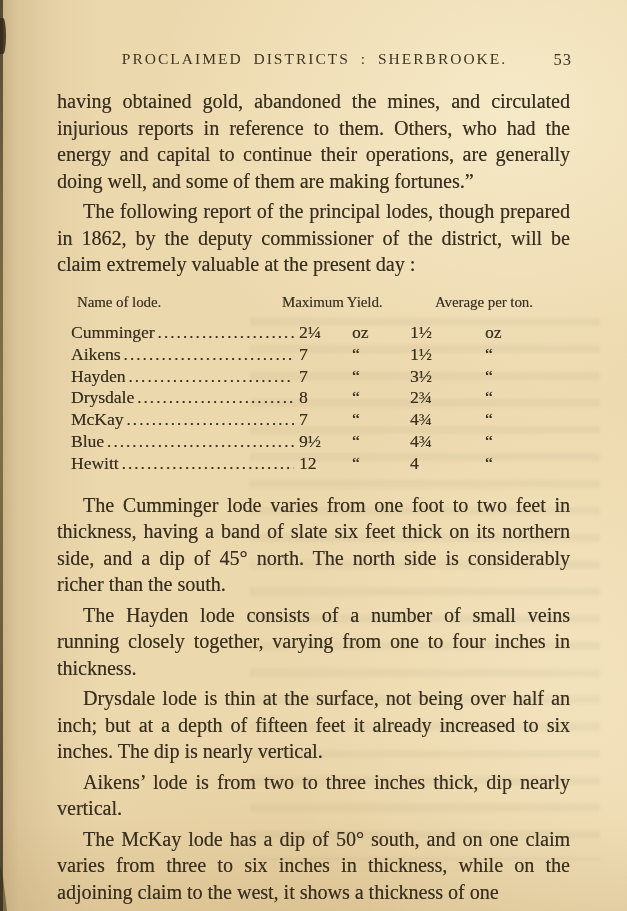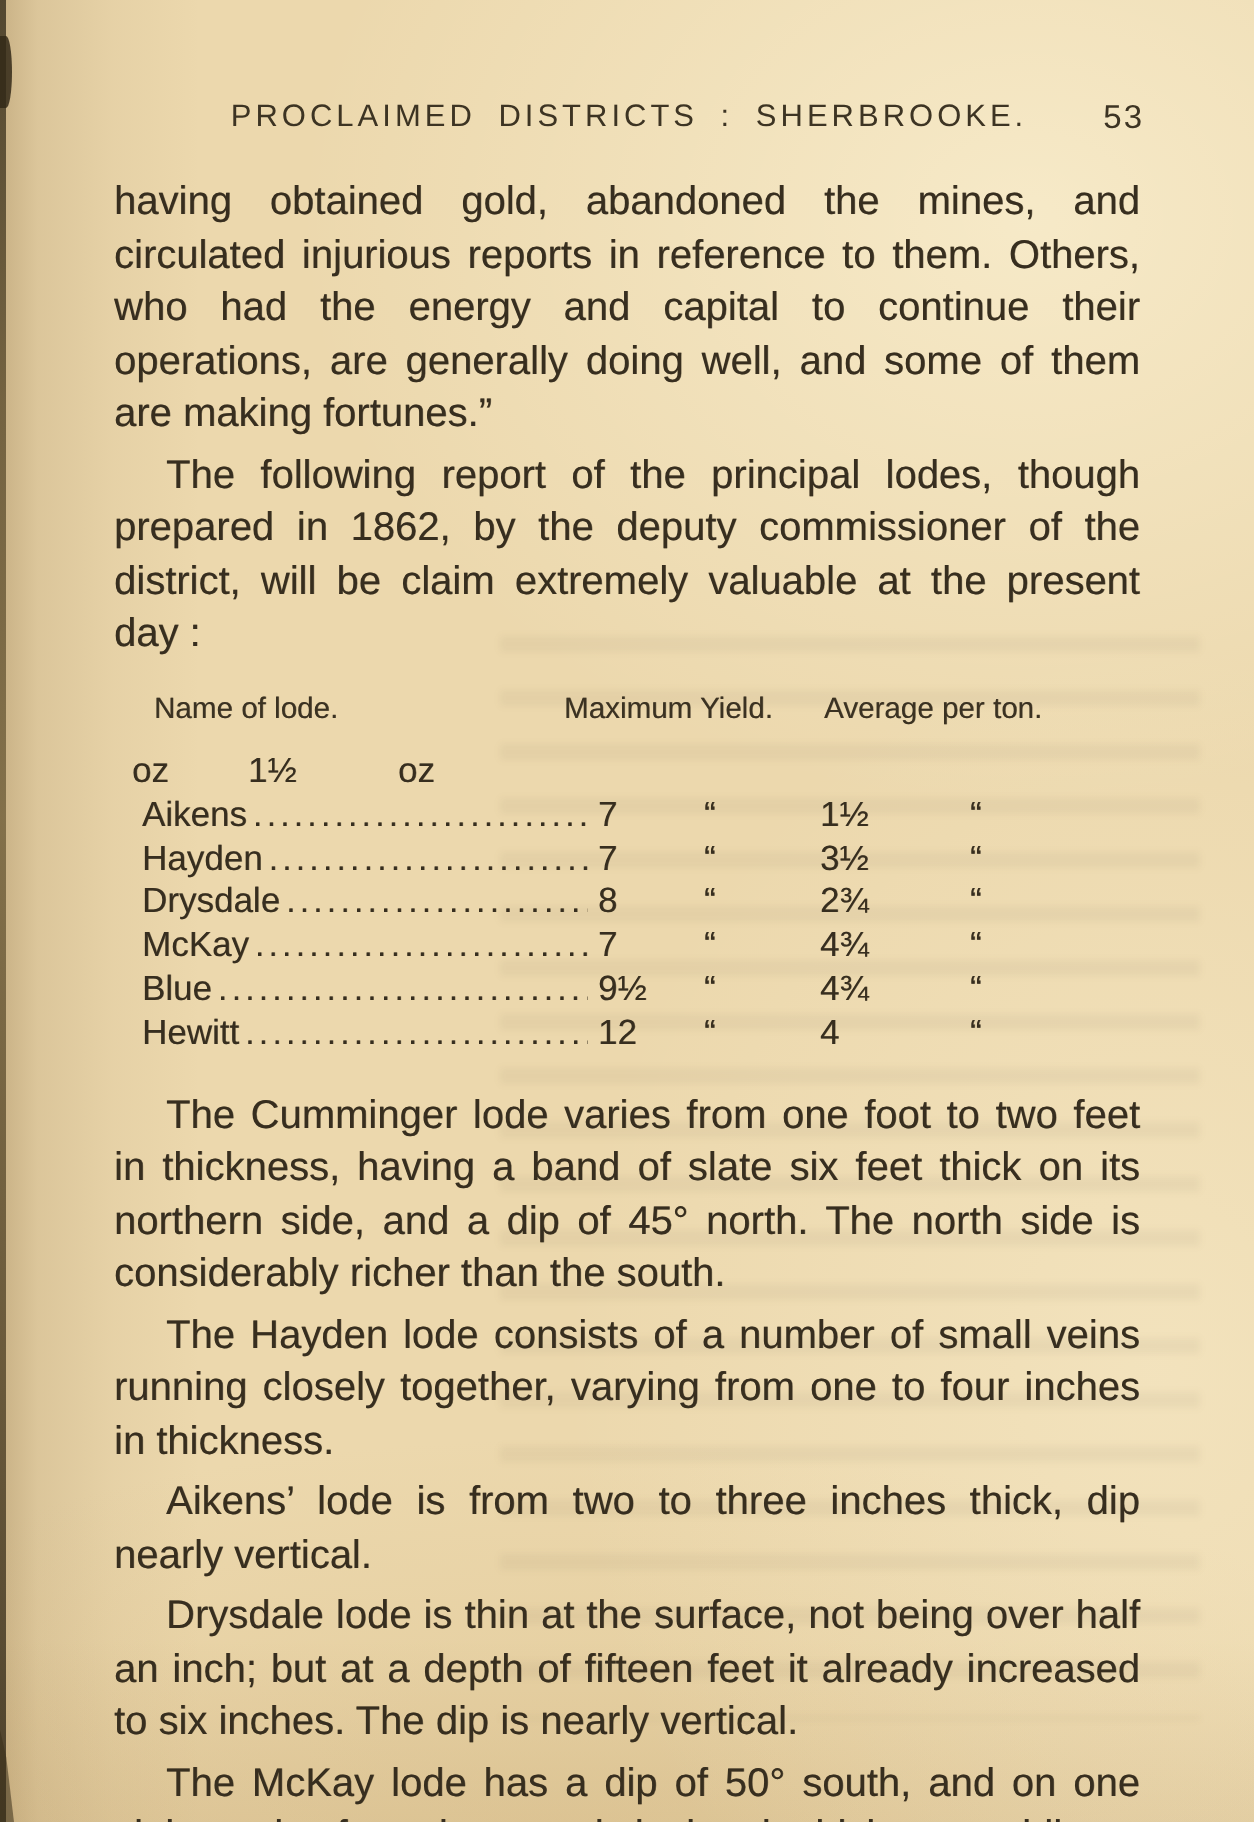--- a/index.html
+++ b/index.html
@@ -5,21 +5,21 @@
   html, body {
     margin: 0;
     padding: 0;
     background: #777;
   }
   .page {
     position: relative;
     width: 627px;
     height: 911px;
     overflow: hidden;
-    font-family: Liberation Sans, sans-serif;
+    font-family: Liberation Serif, serif;
     color: #372e1f;
     background-color: #ecd8ad;
     background-image:
       radial-gradient(ellipse 520px 420px at 82% 12%, rgba(255,248,222,0.55), rgba(255,248,222,0) 70%),
       radial-gradient(ellipse 420px 520px at 92% 75%, rgba(252,242,212,0.40), rgba(252,242,212,0) 70%),
       radial-gradient(ellipse 700px 300px at 45% 102%, rgba(214,186,132,0.45), rgba(214,186,132,0) 70%),
       linear-gradient(90deg, rgba(118,86,40,0.30) 0%, rgba(118,86,40,0.14) 3%, rgba(118,86,40,0.05) 9%, rgba(118,86,40,0.0) 16%),
       linear-gradient(0deg, rgba(140,102,52,0.12) 0%, rgba(140,102,52,0) 10%);
   }
   
@@ -84,21 +84,21 @@
     text-align: left;
   }
   .t-headrow {
     display: flex;
     font-size: 14.8px;
     margin-bottom: 4px;
     color: #3b3222;
   }
   .th-name  { flex: 0 0 205px; padding-left: 20px; }
   .th-yield { flex: 0 0 130px; text-align: left; }
-  .th-avg   { flex: 1; text-align: left; padding-right: 14px; }
+  .th-avg   { flex: 1; text-align: center; padding-right: 14px; }
 
   .t-row {
     display: flex;
     align-items: baseline;
     height: 21.8px;
   }
   .t-left {
     flex: 0 0 286px;
     display: flex;
     align-items: baseline;
@@ -150,20 +150,25 @@
     <p class="para indent">The following report of the principal lodes, though prepared in 1862, by the deputy commissioner of the district, will be claim extremely valuable at the present day :</p>
 
     <div class="lode-table">
       <div class="t-headrow">
         <span class="th-name">Name of lode.</span>
         <span class="th-yield">Maximum Yield.</span>
         <span class="th-avg">Average per ton.</span>
       </div>
 
       <div class="t-row">
+        <span class="t-left">
+            <span class="t-name">Cumminger</span>
+            <span class="t-leader"></span>
+            <span class="t-yield">2¼</span>
+          </span>
         <span class="t-yunit">oz</span>
         <span class="t-avg">1½</span>
         <span class="t-aunit">oz</span>
       </div>
 
       <div class="t-row">
         <span class="t-left">
             <span class="t-name">Aikens</span>
             <span class="t-leader"></span>
             <span class="t-yield">7</span>
@@ -224,20 +229,20 @@
             <span class="t-yield">12</span>
           </span>
         <span class="t-yunit">“</span>
         <span class="t-avg">4</span>
         <span class="t-aunit">“</span>
       </div>
     </div>
 
     <p class="para indent">The Cumminger lode varies from one foot to two feet in thickness, having a band of slate six feet thick on its northern side, and a dip of 45° north.  The north side is considerably richer than the south.</p>
     <p class="para indent">The Hayden lode consists of a number of small veins running closely together, varying from one to four inches in thickness.</p>
+    <p class="para indent">Drysdale lode is thin at the surface, not being over half an inch; but at a depth of fifteen feet it already increased to six inches.  The dip is nearly vertical.</p>
     <p class="para indent">Aikens’ lode is from two to three inches thick, dip nearly vertical.</p>
-    <p class="para indent">Drysdale lode is thin at the surface, not being over half an inch; but at a depth of fifteen feet it already increased to six inches.  The dip is nearly vertical.</p>
     <p class="para indent">The McKay lode has a dip of 50° south, and on one claim varies from three to six inches in thickness, while on the adjoining claim to the west, it shows a thickness of one</p>
 
     <div class="sig-mark">E</div>
   </main>
 
 </div>
 
 </body></html>

